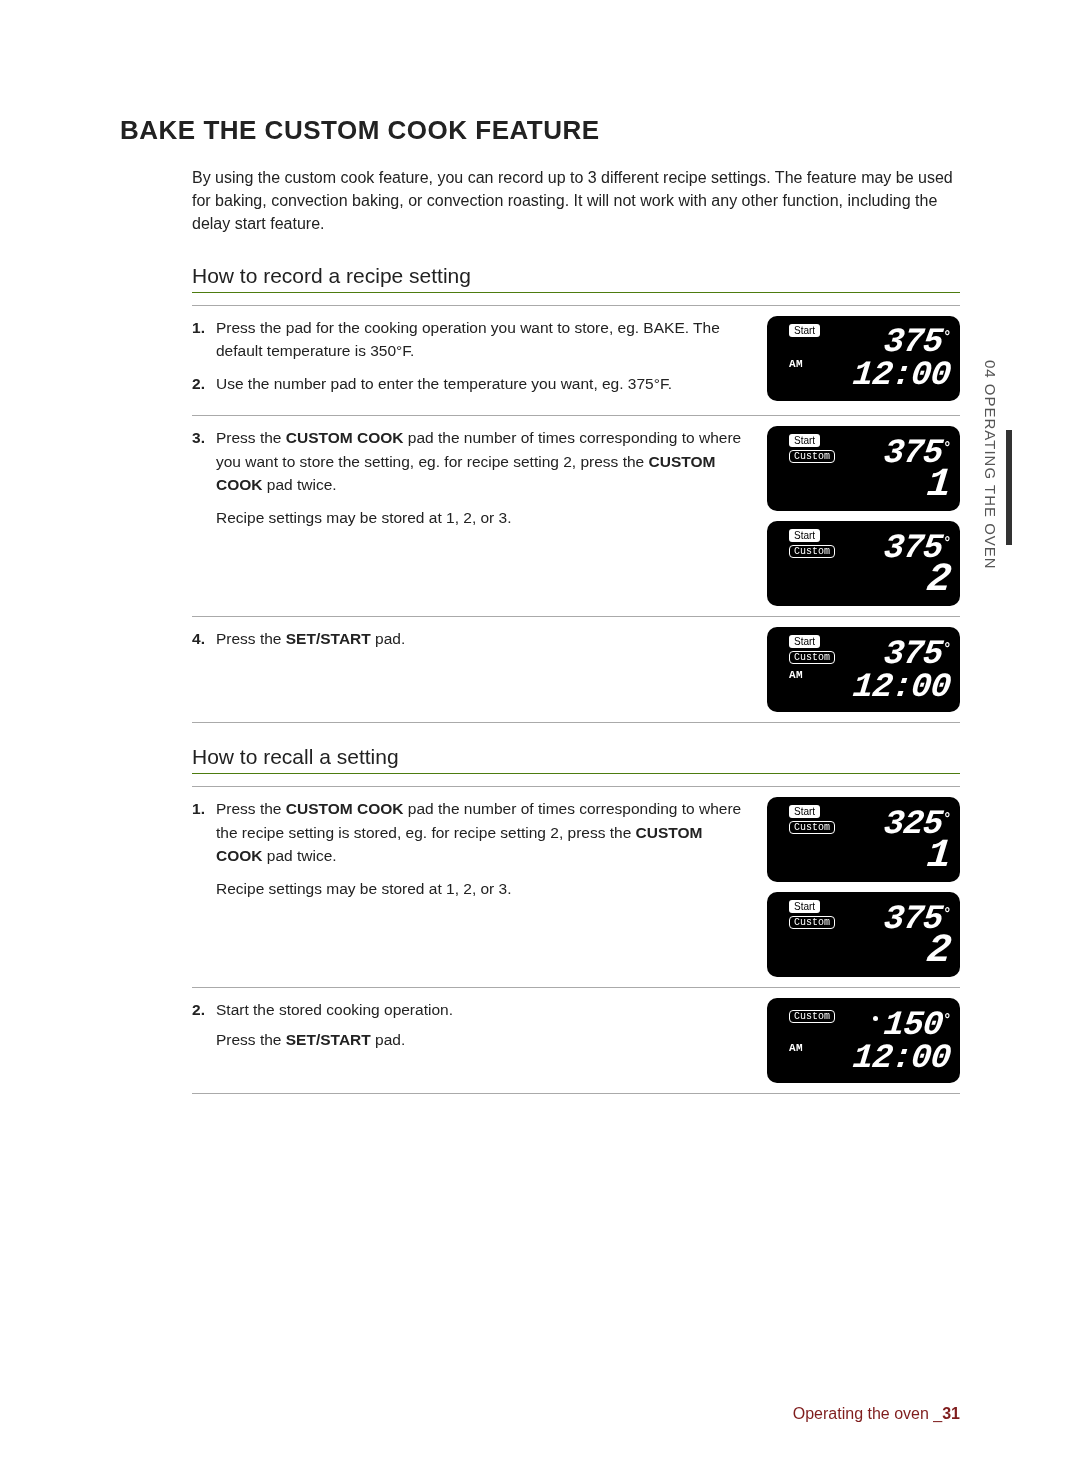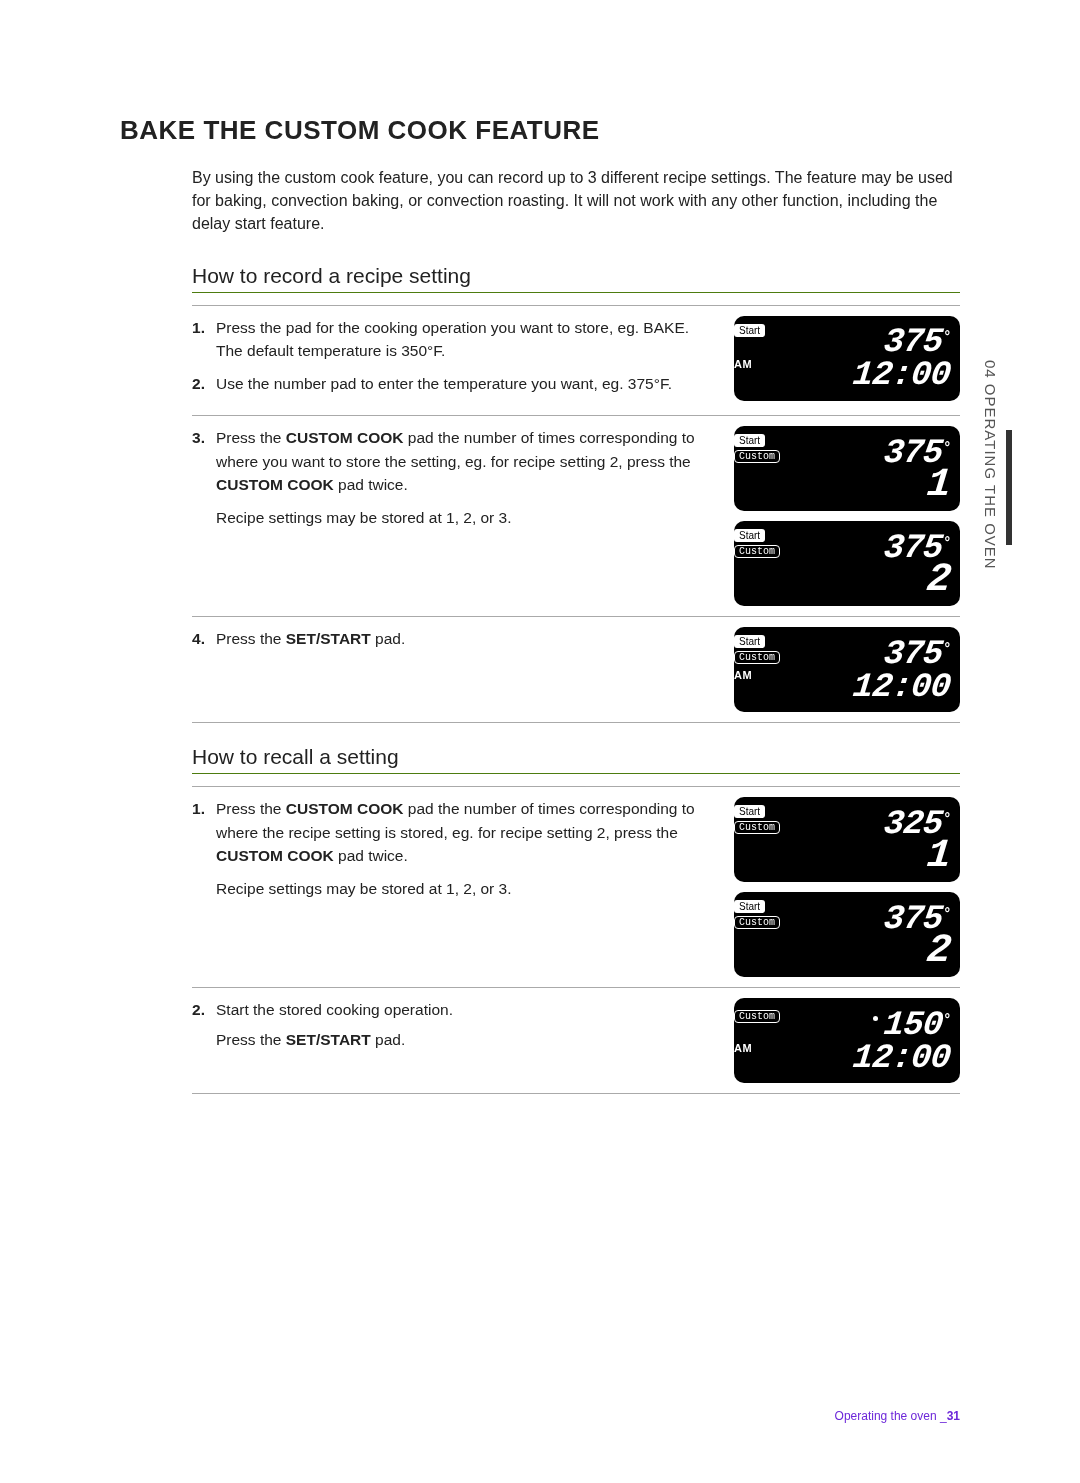--- a/index.html
+++ b/index.html
@@ -88,27 +88,27 @@
     margin-left: 24px;
     margin-top: 4px;
   }
   .displays {
     display: flex;
     flex-direction: column;
     gap: 10px;
     flex-shrink: 0;
   }
   .display {
-    width: 226px;
+    width: 193px;
     height: 85px;
     background: #000;
     border-radius: 10px;
     position: relative;
     color: #fff;
-    padding: 6px 10px 4px 0;
+    padding: 6px 10px 4px 22px;
     display: flex;
   }
   .display .left {
     display: flex;
     flex-direction: column;
     gap: 3px;
     font-size: 10px;
     justify-content: flex-start;
     padding-top: 2px;
     width: 55px;
@@ -132,20 +132,21 @@
     font-size: 10px;
     align-self: flex-start;
     font-family: Liberation Mono, monospace;
   }
   .display .ind-am {
     font-weight: bold;
     font-size: 11px;
     letter-spacing: 0.5px;
     align-self: flex-start;
     margin-top: 2px;
+    font-family: Liberation Mono, monospace;
   }
   .display .right {
     flex: 1;
     display: flex;
     flex-direction: column;
     align-items: flex-end;
     justify-content: center;
     line-height: 1;
   }
   .display .temp-row {
@@ -169,22 +170,22 @@
   .display .big { font-size: 40px; line-height: 0.85; }
   .display .dot {
     width: 5px; height: 5px; background: #fff; border-radius: 50%;
     margin-right: 4px; margin-top: 6px;
   }
   b { font-weight: bold; }
   .footer {
     position: absolute;
     bottom: 60px;
     right: 120px;
-    font-size: 12px;
-    color: #6d28d9;
+    font-size: 16px;
+    color: #7f1d1d;
   }
   .footer .pnum { font-weight: bold; }
 </style>
 </head>
 <body>
 
 <div class="page">
 
   <div class="sidebar-tab">
     <span class="sidebar-label">04  OPERATING THE OVEN</span>

